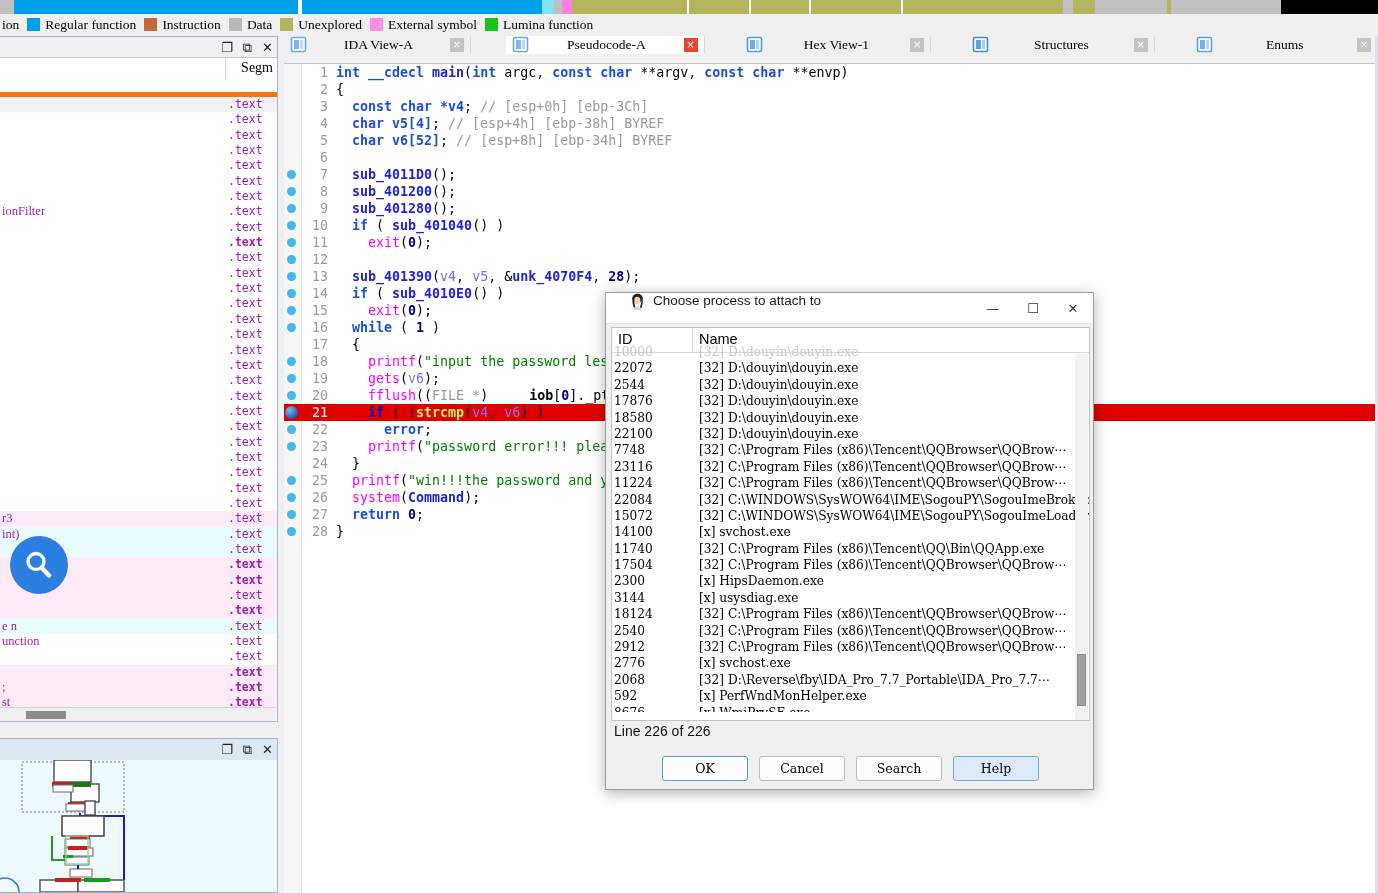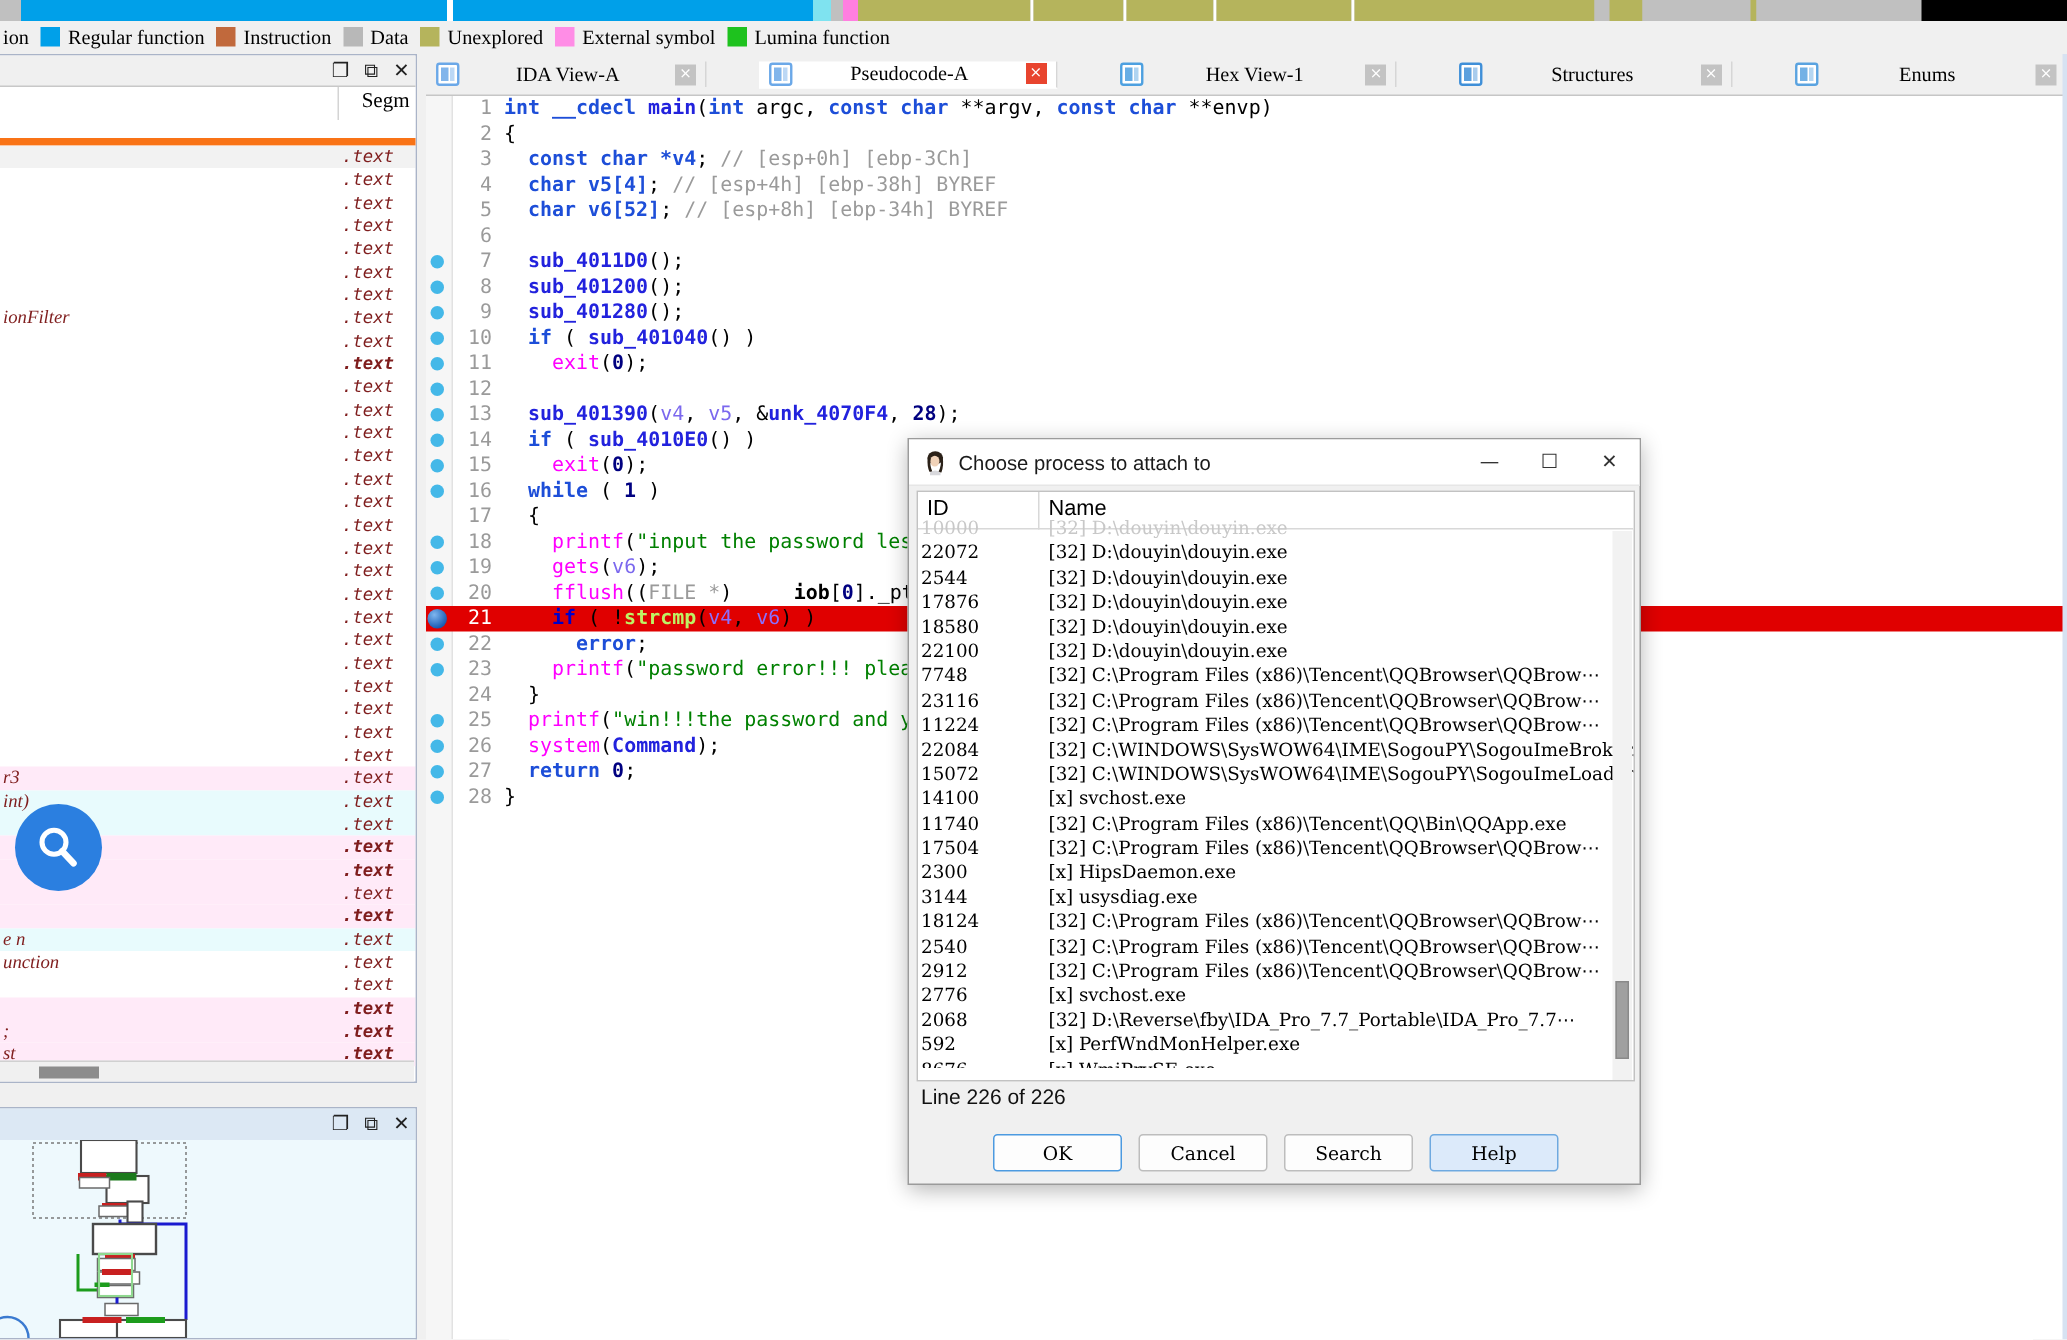--- a/index.html
+++ b/index.html
@@ -34,21 +34,21 @@
   .wbtn { font-family: "DejaVu Sans", sans-serif; font-size: 13px; color: #222;
           line-height: 1; cursor: default; }
   .lcols { height: 39px; background: #fff; border-bottom: 5px solid #f97316;
            position: relative; }
   .lcols .seg-h { position: absolute; right: 4px; top: 2px; font-size: 14px;
                   font-family: "Liberation Serif", serif; color: #000; }
   .lcols .divider { position: absolute; left: 225px; top: 0; width: 1px; height: 22px;
                     background: #d4d4d4; }
   .lrows { position: relative; height: 614px; overflow: hidden; }
   .lrow { height: 15.35px; position: relative; font-size: 12.5px;
-          font-family: "Liberation Serif", serif; color: #7f1d1d; font-style: italic; }
+          font-family: "Liberation Serif", serif; color: #a21caf; }
   .lrow .nm { position: absolute; left: 2px; top: 0px; white-space: nowrap; }
   .lrow .sg { position: absolute; left: 228px; top: 0px; white-space: nowrap;
               font-family: "DejaVu Sans Mono", monospace; font-size: 11.5px; }
   .lrow .sg.b { font-weight: bold; }
   .lhscroll { position: absolute; left: 0; bottom: 0; width: 276px; height: 14px;
               background: #f0f0f0; border-top: 1px solid #d0d0d0; }
   .lhscroll .thumb { position: absolute; left: 26px; top: 3px; width: 40px; height: 8px;
                      background: #8c8c8c; }
 
   
@@ -60,21 +60,21 @@
   
   .gpanel { position: absolute; left: 0; top: 738px; width: 278px; height: 155px;
             background: #eef9fd; border: 1px solid #aab4c8; border-left: none; }
   .gpanel-title { height: 21px; background: #dce8f4;
                   display: flex; align-items: center; justify-content: flex-end;
                   padding-right: 4px; gap: 10px; }
   .gcanvas { position: relative; width: 100%; height: 132px; background: #eef9fd; }
 
   
   .tabbar { position: absolute; left: 284px; top: 36px; width: 1094px; height: 28px;
-            background: #f0f0f0; display: flex; align-items: center;
+            background: #f0f0f0; display: flex; align-items: flex-start;
             border-bottom: 1px solid #c6c6c6; gap: 35px; }
   .tab { display: flex; align-items: center; gap: 0px; padding: 0 6px;
          border-right: 1px solid #d6d6d6; font-family: "Liberation Serif", serif;
          font-size: 13.5px; color: #000; position: relative; }
   .tab.active { background: #ffffff; border-bottom: 1px solid #fff; }
   .tab .ticon { width: 17px; height: 17px; flex: 0 0 17px; border-radius: 2px;
                 display: inline-block; position: relative; }
   .tab .tlabel { flex: 1; text-align: center; padding: 0 10px; white-space: nowrap; }
   .tab .tclose { width: 14px; height: 14px; flex: 0 0 14px; background: #c3c3c3;
                  color: #fff; font-family: "DejaVu Sans", sans-serif; font-size: 10px;
@@ -108,22 +108,22 @@
   .k-pl   { color: #000000; }
   .k-glb  { color: #000000; font-weight: bold; margin-left: 41px; }
   .hl .k-kw, .hl .k-fn { color: #0000c8; }
   .hl .k-lib { color: #bef264; font-weight: bold; }
   .hl .k-var { color: #8a6fff; }
 
   
   .dlg { position: absolute; left: 605px; top: 292px; width: 489px; height: 498px;
          background: #f0f0f0; border: 1px solid #9b9b9b;
          box-shadow: 0 3px 14px rgba(0,0,0,0.30); }
-  .dlg-title { height: 31px; background: #ffffff; display: flex; align-items: center;
-               padding-left: 9px; border-bottom: 1px solid #e6e6e6; }
+  .dlg-title { height: 31px; background: #ffffff; display: flex; 
+               padding-left: 23px; border-bottom: 1px solid #e6e6e6; }
   .dlg-ico { width: 17px; height: 17px; margin-right: 7px; position: relative; flex: 0 0 17px; }
   .dlg-ttl { font-family: "Liberation Sans", sans-serif; font-size: 13.5px; color: #1a1a1a; }
   .dlg-ctrls { margin-left: auto; display: flex; align-items: center; height: 31px; }
   .dlg-ctrls span { width: 40px; text-align: center;
                     font-family: "DejaVu Sans", sans-serif; font-size: 13px; color: #333; }
   .dlg-body { position: absolute; left: 5px; top: 34px; width: 479px; height: 394px;
               background: #fff; border: 1px solid #c2c2c2; overflow: hidden; }
   .dlg-hdr { height: 25px; background: #fff; border-bottom: 1px solid #d8d8d8;
              position: relative; font-family: "Liberation Sans", sans-serif; font-size: 14.5px; }
   .dlg-hdr .h-id { position: absolute; left: 6px; top: 3px; }

